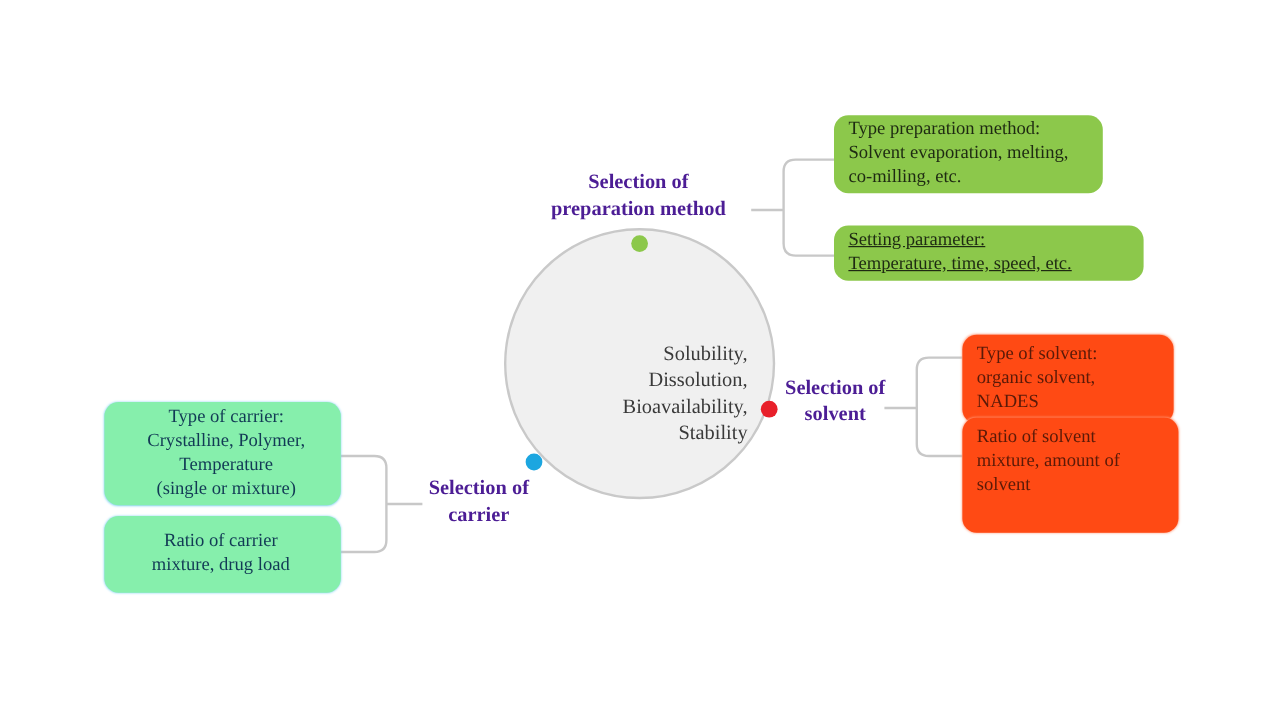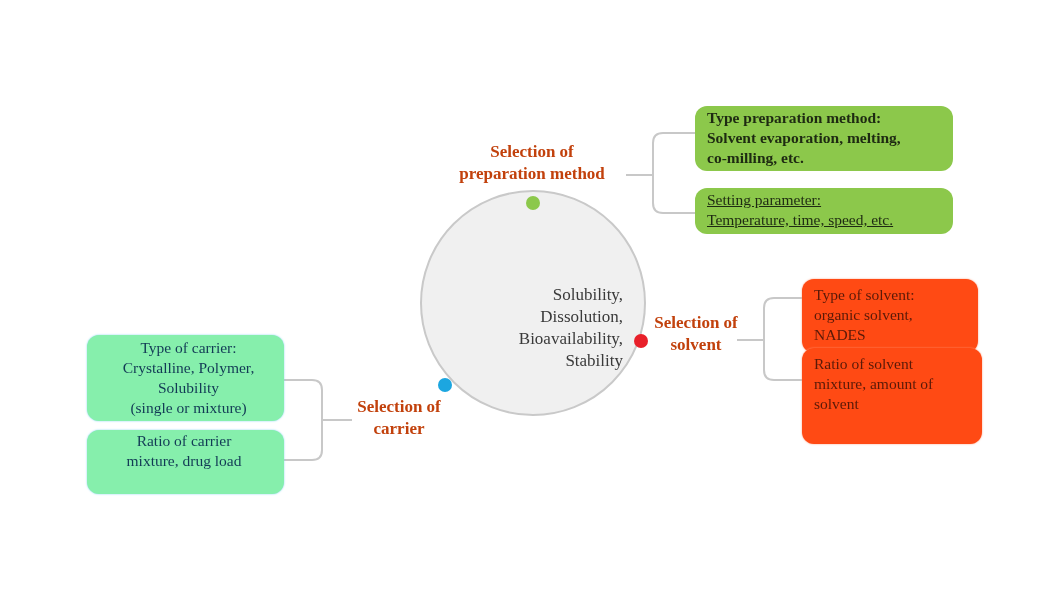--- a/index.html
+++ b/index.html
@@ -2,21 +2,21 @@
 <html><head>
 <meta charset="utf-8">
 <style>
   html, body { margin: 0; padding: 0; background: #ffffff; }
   body { width: 1064px; height: 606px; position: relative; overflow: hidden;
          font-family: "Liberation Serif", "DejaVu Serif", serif; }
   #diagram { position: absolute; left: 0; top: 0; width: 1064px; height: 606px; }
   .hub-text { position: absolute; left: 443px; top: 284px; width: 180px;
               text-align: right; font-size: 17px; line-height: 22px; color: #3a3a3a; }
   .branch-label { position: absolute; font-weight: bold; font-size: 17px; line-height: 22px;
-                  color: #c2410c; text-align: center; white-space: nowrap; }
+                  color: #4c1d95; text-align: center; white-space: nowrap; }
   .box { position: absolute; border-radius: 12px; font-size: 15.5px; line-height: 20px;
          padding: 2px 12px; box-sizing: border-box; }
   .box span { display: block; white-space: nowrap; }
   .green { background: #8cc84b; color: #1e2a12; }
   .orange { background: #ff4a14; color: #5a1a08; box-shadow: 0 0 2px #ff9a7a; }
   .blue { background: #86efac; color: #123a55; text-align: center; box-shadow: 0 0 2px #7fd0f0; }
 </style>
 </head>
 <body>
 
@@ -57,21 +57,21 @@
 </div>
 <div class="branch-label" style="left:643px; top:312px; width:106px;">
   <div>Selection of</div>
   <div>solvent</div>
 </div>
 <div class="branch-label" style="left:346px; top:396px; width:106px;">
   <div>Selection of</div>
   <div>carrier</div>
 </div>
 
-<div class="box green" style="left:695px; top:106px; width:258px; height:65px;font-weight:bold;">
+<div class="box green" style="left:695px; top:96px; width:224px; height:65px;">
   <span>Type preparation method:</span>
   <span>Solvent evaporation, melting,</span>
   <span>co-milling, etc.</span>
 </div>
 <div class="box green" style="left:695px; top:188px; width:258px; height:46px;text-decoration:underline;">
   <span>Setting parameter:</span>
   <span>Temperature, time, speed, etc.</span>
 </div>
 
 <div class="box orange" style="left:802px; top:265px; width:176px; height:74px; padding-top:6px;margin-top:14px;">
@@ -81,19 +81,19 @@
 </div>
 <div class="box orange" style="left:802px; top:348px; width:180px; height:96px; padding-top:6px;">
   <span>Ratio of solvent</span>
   <span>mixture, amount of</span>
   <span>solvent</span>
 </div>
 
 <div class="box blue" style="left:87px; top:335px; width:197px; height:86px; padding-top:3px; padding-right:6px;">
   <span>Type of carrier:</span>
   <span>Crystalline, Polymer,</span>
-  <span>Solubility</span>
+  <span>Temperature</span>
   <span>(single or mixture)</span>
 </div>
-<div class="box blue" style="left:87px; top:430px; width:197px; height:64px; padding-top:1px; padding-right:15px;">
+<div class="box blue" style="left:87px; top:430px; width:197px; height:64px; padding-top:11px; padding-right:15px;">
   <span>Ratio of carrier</span>
   <span>mixture, drug load</span>
 </div>
 
 </body></html>

